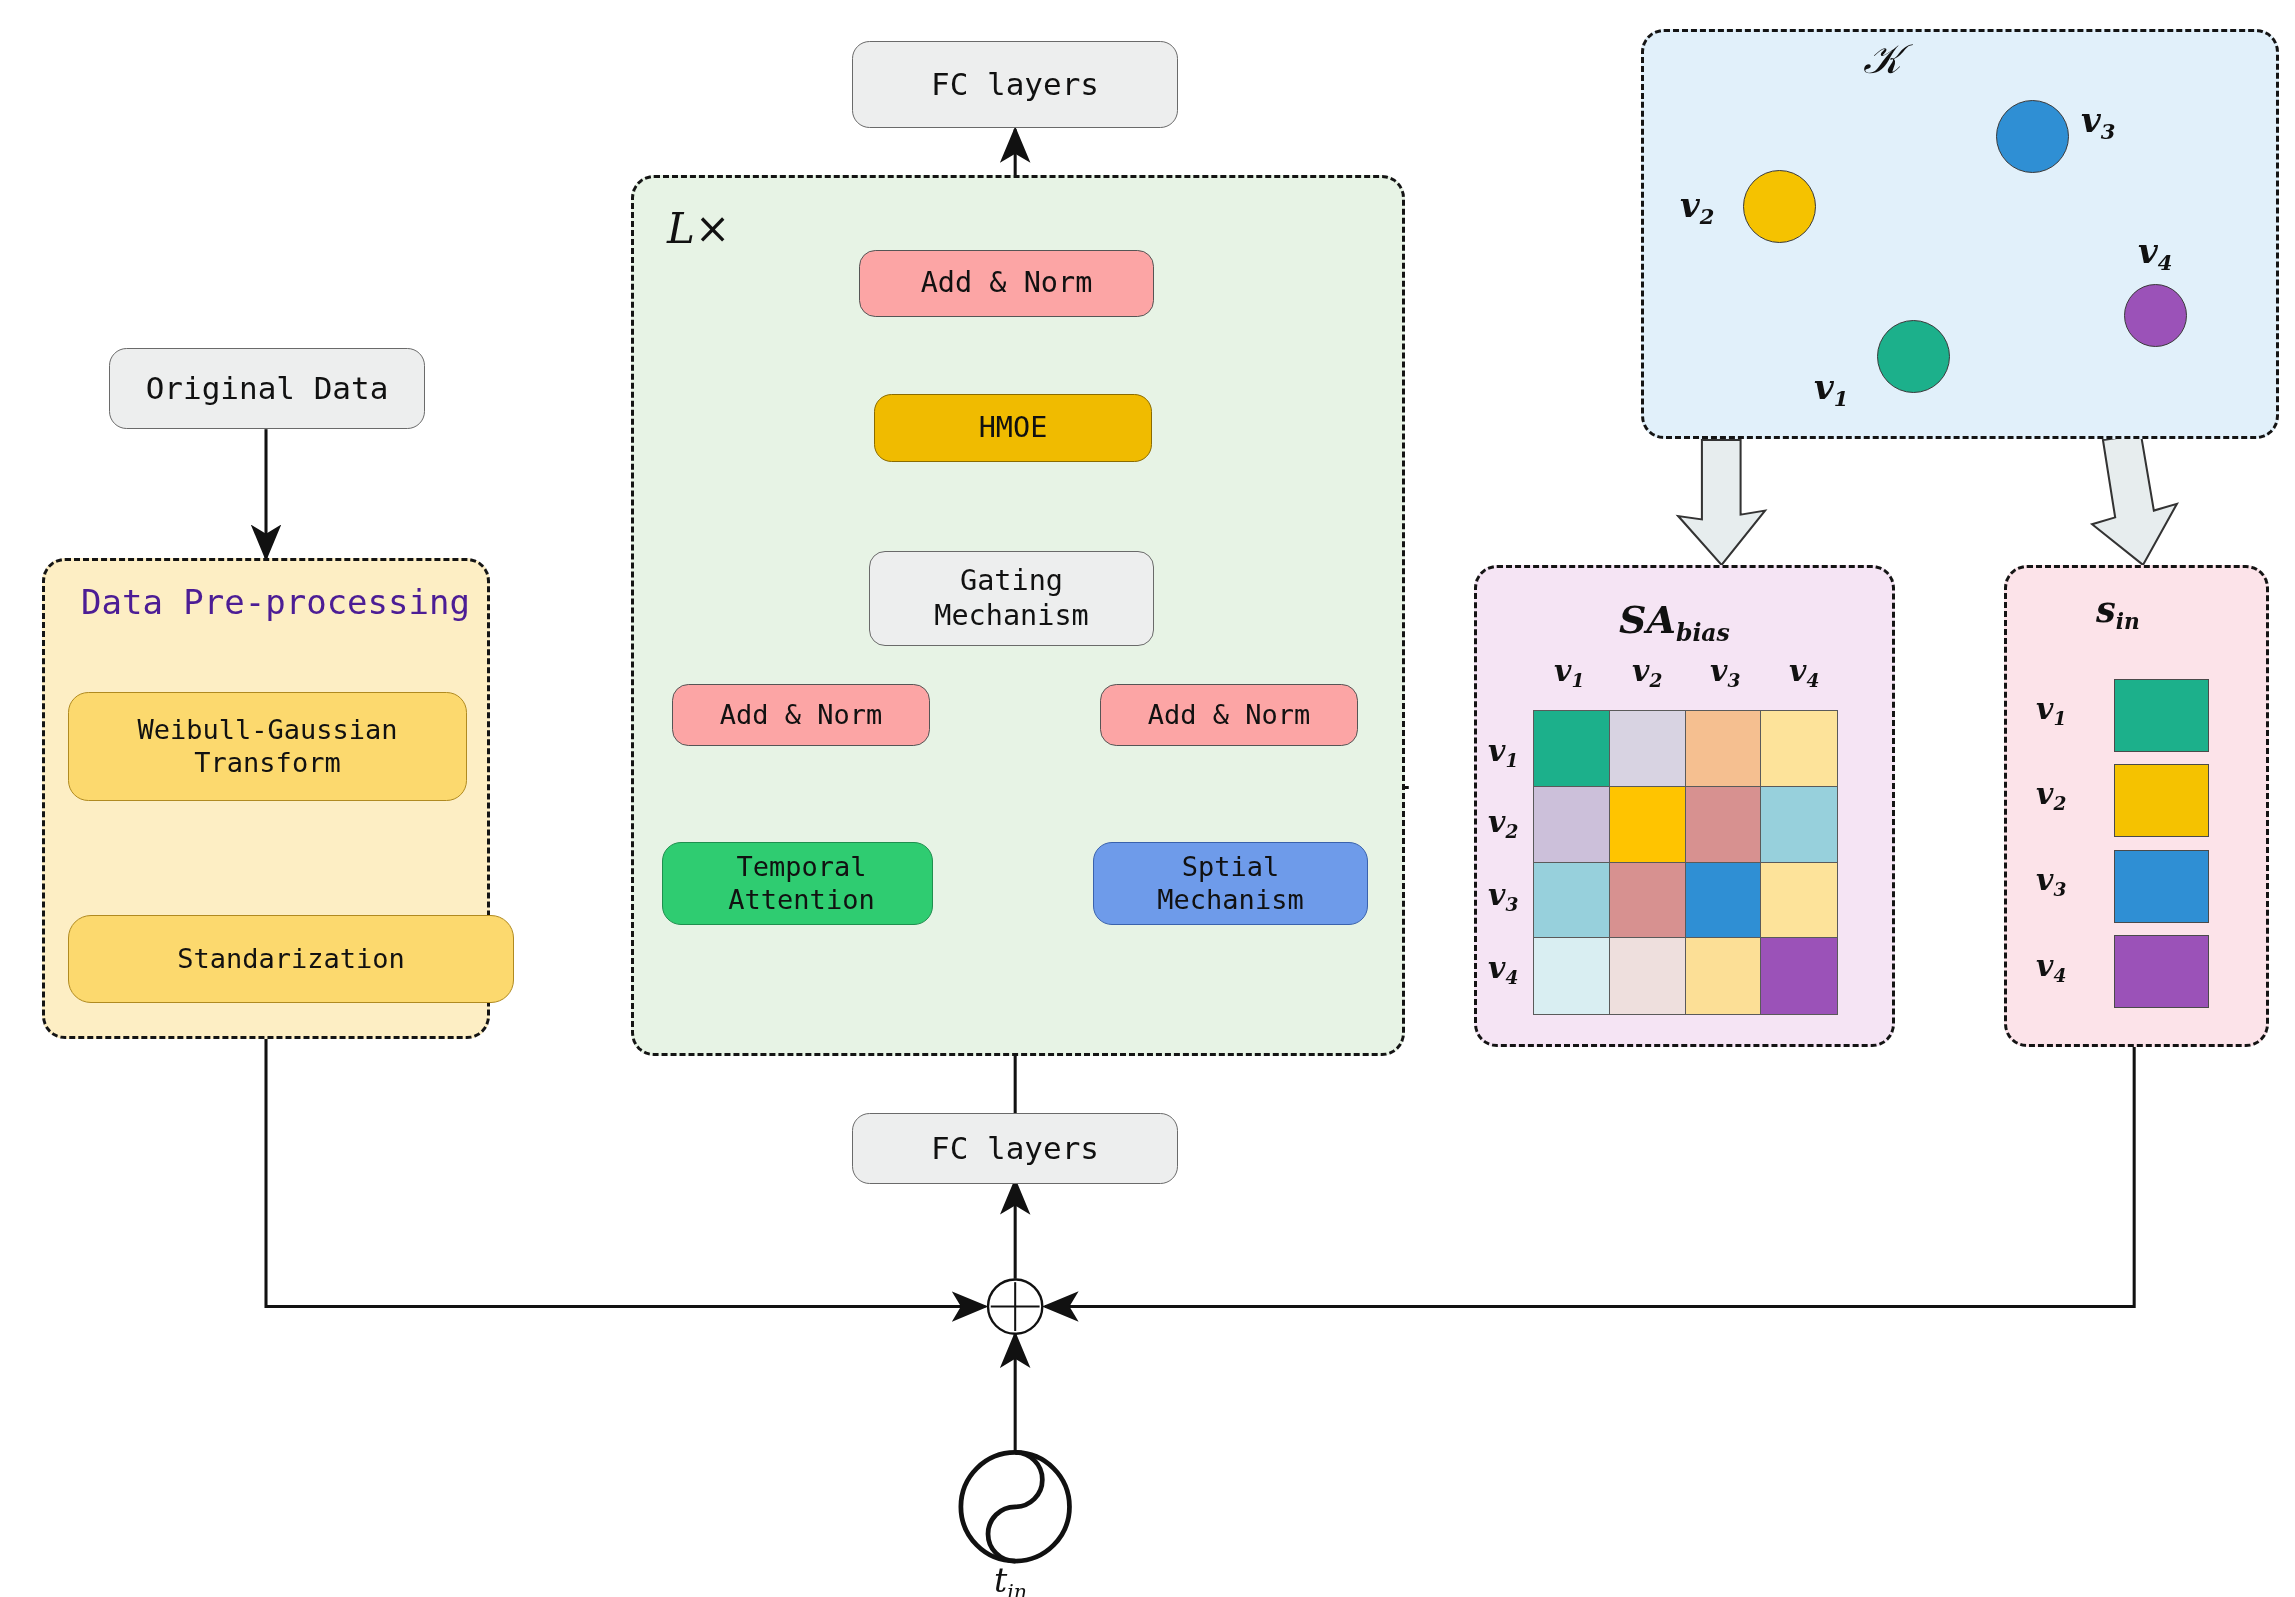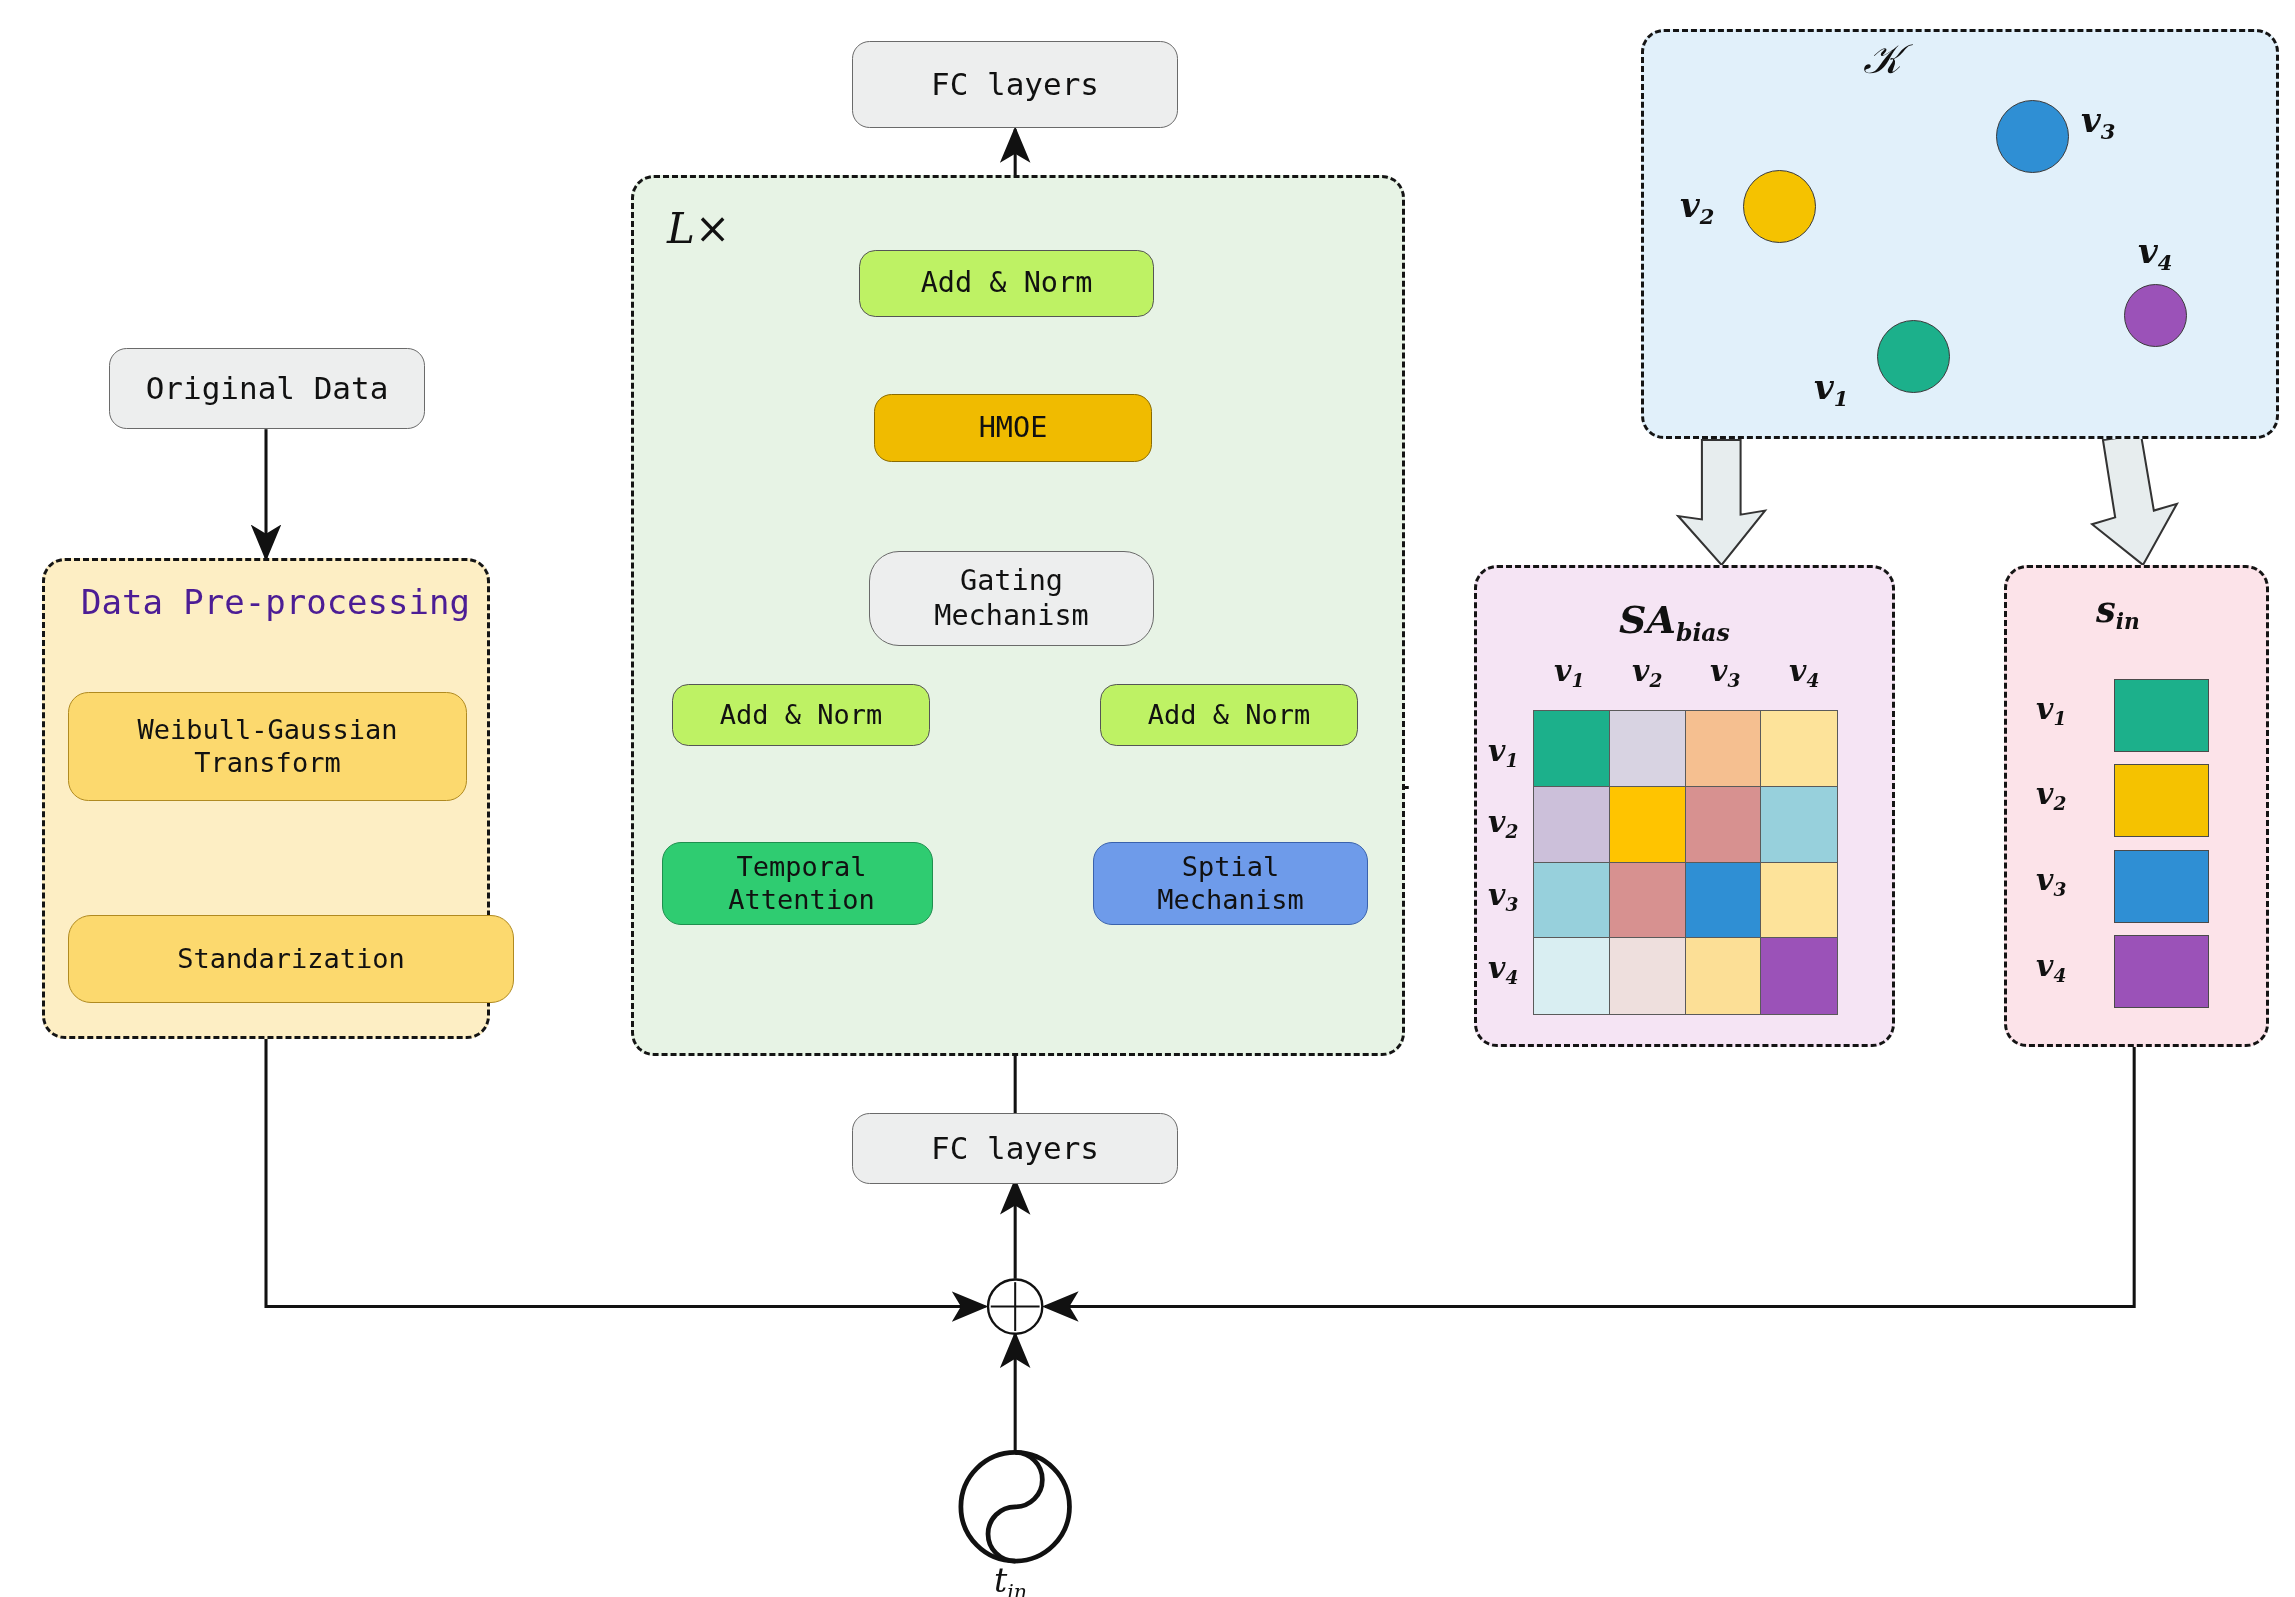--- a/index.html
+++ b/index.html
@@ -8,21 +8,21 @@
   #stage{position:absolute;left:0;top:0;width:2295px;height:1598px;}
   svg#wires{position:absolute;left:0;top:0;width:2295px;height:1598px;pointer-events:none;}
 
   
   .box{position:absolute;box-sizing:border-box;display:flex;align-items:center;
        justify-content:center;text-align:center;line-height:1.22;
        border:1.4px solid #4a4a4a;border-radius:17.6px;
        font-family:"DejaVu Sans Mono","Liberation Mono",monospace;
        color:#111;white-space:pre-line;}
   .box.grey   {background:#edeeee;border-color:#6a6a6a;}
-  .box.darkgrey{background:#bef264;border-color:#555;}
+  .box.darkgrey{background:#fca5a5;border-color:#555;}
   .box.gold   {background:#f0bb00;border-color:#8a6b00;}
   .box.green  {background:#2fcc71;border-color:#1f8f4e;}
   .box.blue   {background:#6e9bea;border-color:#3a62ad;}
   .box.amber  {background:#fcd96e;border-color:#b08a20;}
 
   
   .panel{position:absolute;box-sizing:border-box;border:3.4px dashed #141414;border-radius:23px;}
   .panel.prep {background:#fdeec4;}
   .panel.core {background:#e7f3e5;}
   .panel.graph{background:#e1f0fa;}
@@ -144,21 +144,21 @@
 
   <div class="panel core" style="left:631px;top:175px;width:774px;height:881px;"></div>
   <div class="math" style="left:667px;top:204px;font-size:42px;">L×</div>
 
   <div class="box grey" style="left:852px;top:41px;width:326px;height:87px;font-size:31px;">FC layers</div>
 
   <div class="box darkgrey" style="left:859px;top:250px;width:295px;height:67px;font-size:28.5px;border-radius:16.3px;">Add &amp; Norm</div>
 
   <div class="box gold" style="left:874px;top:394px;width:278px;height:68px;font-size:28.5px;border-radius:17.6px;">HMOE</div>
 
-  <div class="box grey" style="left:869px;top:551px;width:285px;height:95px;font-size:28.5px;border-radius:30px;">Gating
+  <div class="box grey" style="left:869px;top:551px;width:285px;height:95px;font-size:28.5px;border-radius:16px;">Gating
 Mechanism</div>
 
   <div class="box darkgrey" style="left:672px;top:684px;width:258px;height:62px;font-size:27px;border-radius:16.3px;">Add &amp; Norm</div>
   <div class="box darkgrey" style="left:1100px;top:684px;width:258px;height:62px;font-size:27px;border-radius:16.3px;">Add &amp; Norm</div>
 
   <div class="box green" style="left:662px;top:842px;width:271px;height:83px;font-size:27px;border-radius:19px;padding-left:8px;">Temporal
 Attention</div>
   <div class="box blue" style="left:1093px;top:842px;width:275px;height:83px;font-size:27px;border-radius:19px;">Sptial
 Mechanism</div>
 

